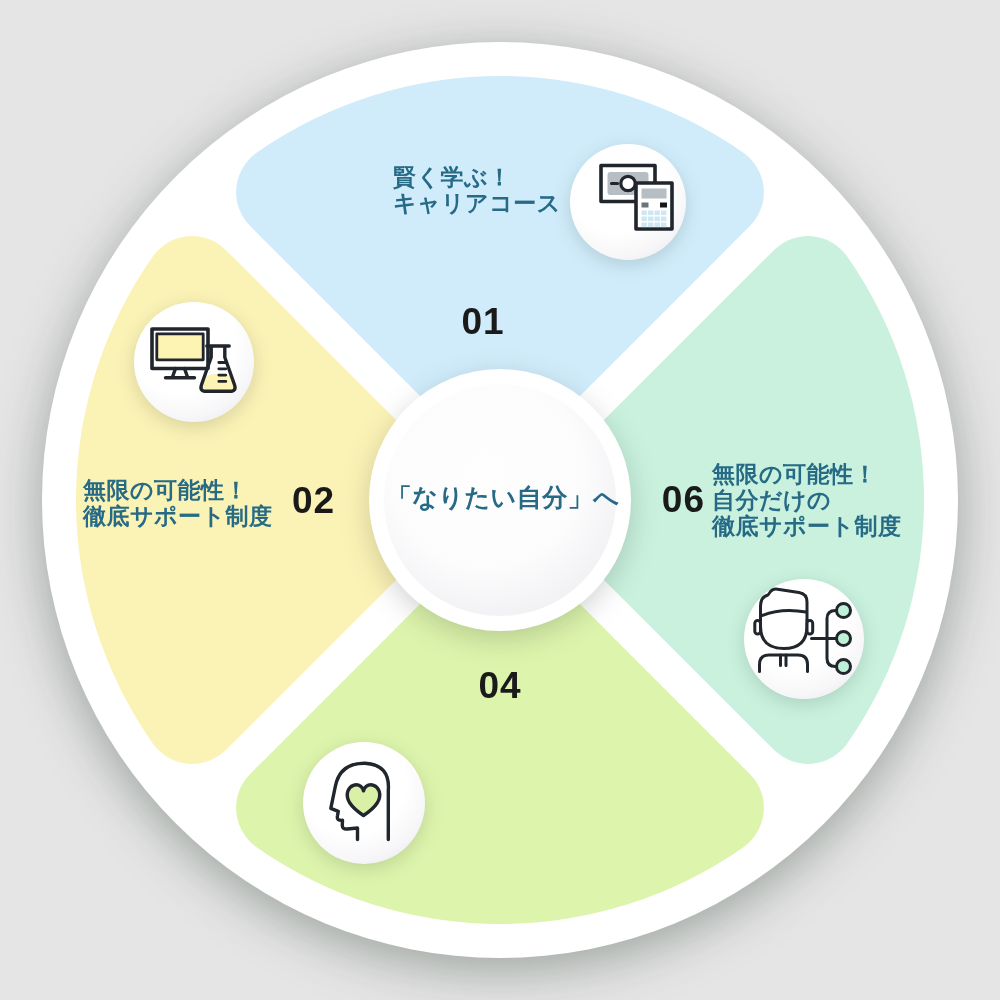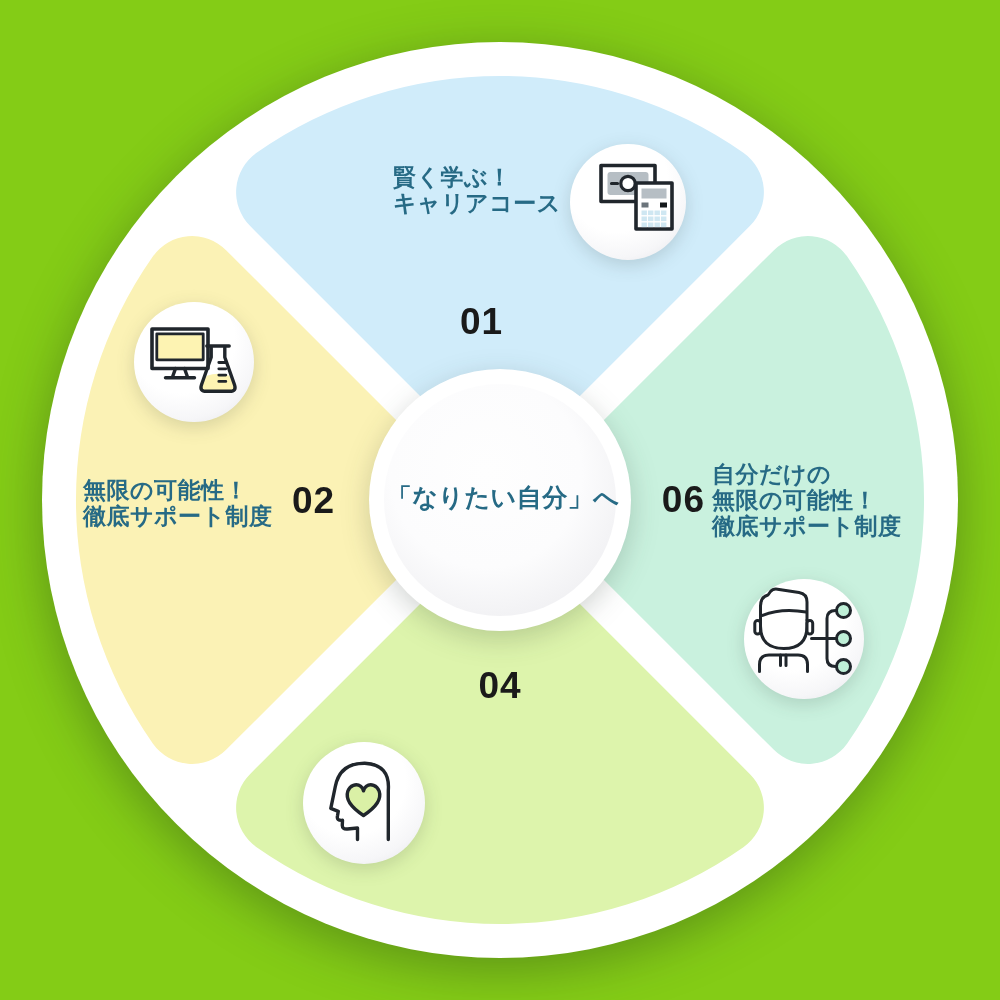--- a/index.html
+++ b/index.html
@@ -10,32 +10,32 @@
   .shadow-md{filter:drop-shadow(0 8px 14px rgba(30,45,35,.20));}
   .shadow-sm{filter:drop-shadow(0 5px 9px rgba(30,45,35,.16));}
   .title{position:absolute;font-size:23px;font-weight:700;line-height:26px;
          letter-spacing:.5px;white-space:nowrap;}
   .num{position:absolute;font-size:37px;font-weight:800;line-height:40px;
        letter-spacing:1px;}
   .t01{left:393px;top:164px;}
   .t02{left:712px;top:461px;}
   .t03{left:447px;top:777px;}
   .t04{left:83px;top:477px;}
-  .n01{left:460px;top:302px;width:90px;text-align:left;}
+  .n01{left:438px;top:302px;width:90px;text-align:center;}
   .n02{left:635px;top:480px;width:70px;text-align:right;}
   .n03{left:455px;top:666px;width:90px;text-align:center;}
   .n04{left:292px;top:481px;width:90px;text-align:left;}
   .center-label{position:absolute;left:347px;top:481px;width:312px;
                 text-align:center;font-size:25px;font-weight:700;
                 line-height:32px;letter-spacing:.5px;white-space:nowrap;}
 </style>
 </head>
 <body>
 
-<div class="canvas" style="background: #84cc16;">
+<div class="canvas" style="background: #e5e5e5;">
 
 <svg width="1000" height="1000" viewBox="0 0 1000 1000">
   <defs>
     <radialGradient id="discGrad" cx="40%" cy="32%" r="80%">
       <stop offset="0%" stop-color="#ffffff"></stop>
       <stop offset="55%" stop-color="#ffffff"></stop>
       <stop offset="82%" stop-color="#f6f6f8"></stop>
       <stop offset="100%" stop-color="#e9e9ed"></stop>
     </radialGradient>
     <radialGradient id="centerGrad" cx="44%" cy="38%" r="75%">
@@ -121,22 +121,22 @@
   </g>
 </svg>
 
 <div class="title t01" style="color: rgb(38, 106, 133);">
   <div>賢く学ぶ！</div>
   <div>キャリアコース</div>
 </div>
 <div class="num n01" style="color: rgb(26, 26, 26);">01</div>
 
 <div class="title t02" style="color: rgb(38, 106, 133);">
+  <div>無限の可能性！</div>
   <div>自分だけの</div>
-  <div>無限の可能性！</div>
   <div>徹底サポート制度</div>
 </div>
 <div class="num n02" style="color: rgb(26, 26, 26);">06</div>
 
 <div class="num n03" style="color: rgb(26, 26, 26);">04</div>
 
 <div class="title t04" style="color: rgb(38, 106, 133);">
   <div>無限の可能性！</div>
   <div>徹底サポート制度</div>
 </div>

